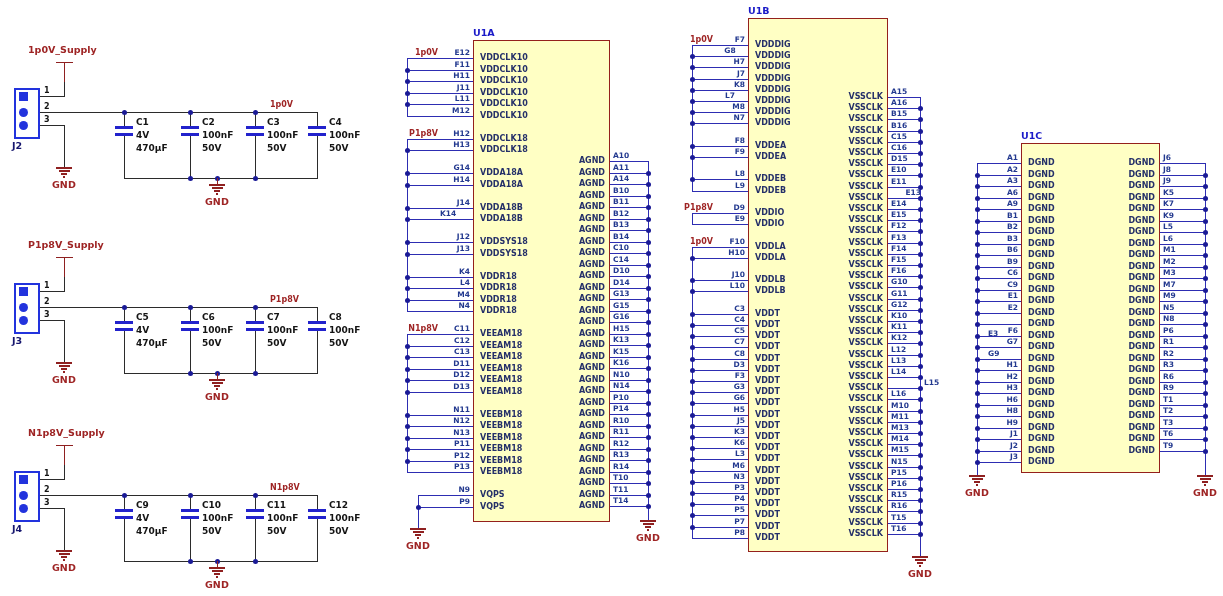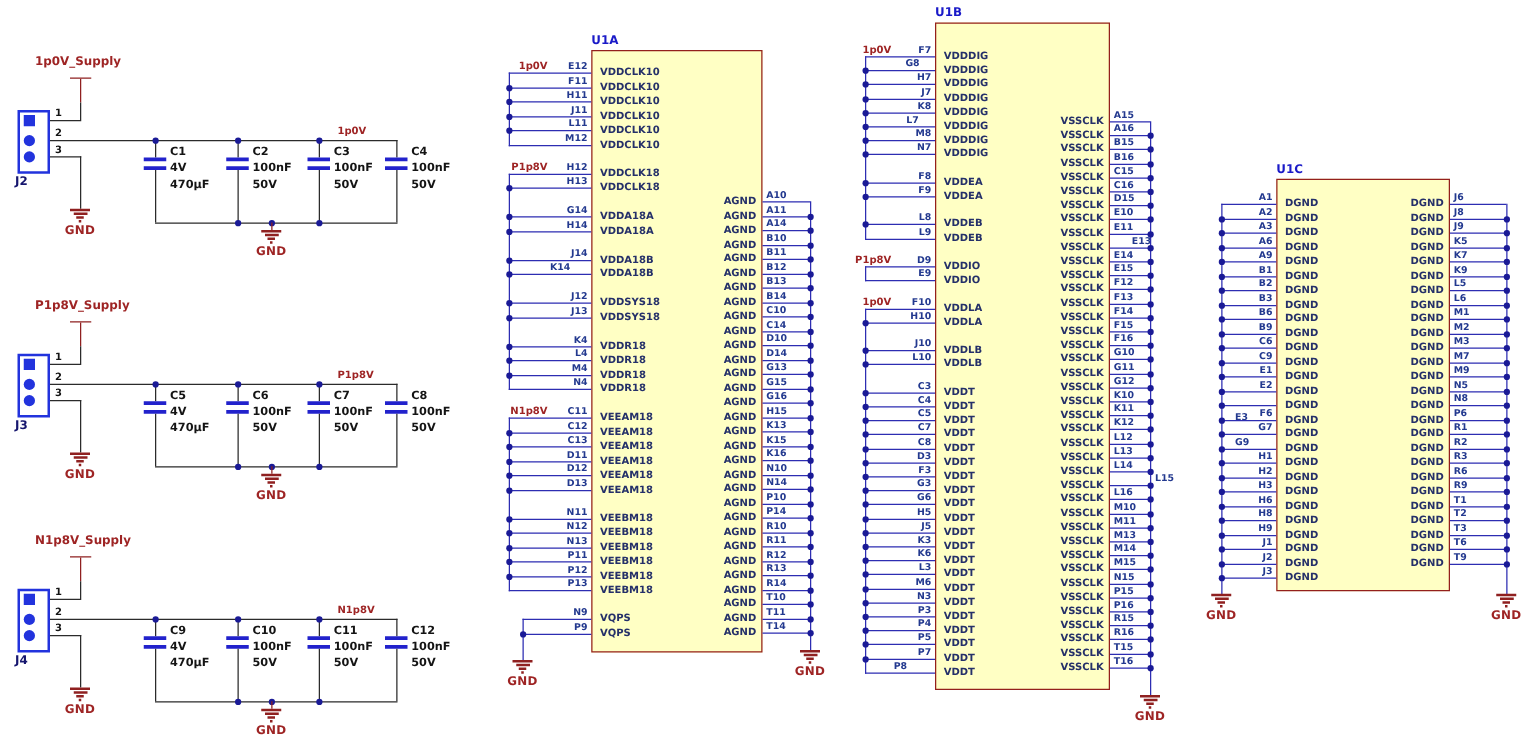--- a/index.html
+++ b/index.html
@@ -616,21 +616,21 @@
       <div class="wh" style="left: 32px; top: 504.2px; width: 56px; background: rgb(45, 45, 178);"></div>
       <div class="t pin-num" style="left: 55px; top: 495.2px; width: 30px; text-align: right;">P4</div>
       <div class="t pin-name" style="left: 95px; top: 500.2px;">VDDT</div>
       <div class="wh" style="left: 32px; top: 515.4px; width: 56px; background: rgb(45, 45, 178);"></div>
       <div class="t pin-num" style="left: 55px; top: 506.4px; width: 30px; text-align: right;">P5</div>
       <div class="t pin-name" style="left: 95px; top: 511.4px;">VDDT</div>
       <div class="wh" style="left: 32px; top: 526.6px; width: 56px; background: rgb(45, 45, 178);"></div>
       <div class="t pin-num" style="left: 55px; top: 517.6px; width: 30px; text-align: right;">P7</div>
       <div class="t pin-name" style="left: 95px; top: 522.6px;">VDDT</div>
       <div class="wh" style="left: 32px; top: 537.8px; width: 56px; background: rgb(45, 45, 178);"></div>
-      <div class="t pin-num" style="left: 55px; top: 528.8px; width: 30px; ">P8</div>
+      <div class="t pin-num" style="left: 55px; top: 528.8px; width: 30px; text-align: right;">P8</div>
       <div class="t pin-name" style="left: 95px; top: 533.8px;">VDDT</div>
       <div class="wv" style="left: 32px; top: 246.6px; height: 292.2px; background: rgb(45, 45, 178);"></div>
       <div class="dot" style="left: 30px; top: 255.8px; background: rgb(26, 26, 150);"></div>
       <div class="dot" style="left: 30px; top: 278.2px; background: rgb(26, 26, 150);"></div>
       <div class="dot" style="left: 30px; top: 289.4px; background: rgb(26, 26, 150);"></div>
       <div class="dot" style="left: 30px; top: 311.8px; background: rgb(26, 26, 150);"></div>
       <div class="dot" style="left: 30px; top: 323px; background: rgb(26, 26, 150);"></div>
       <div class="dot" style="left: 30px; top: 334.2px; background: rgb(26, 26, 150);"></div>
       <div class="dot" style="left: 30px; top: 345.4px; background: rgb(26, 26, 150);"></div>
       <div class="dot" style="left: 30px; top: 356.6px; background: rgb(26, 26, 150);"></div>

